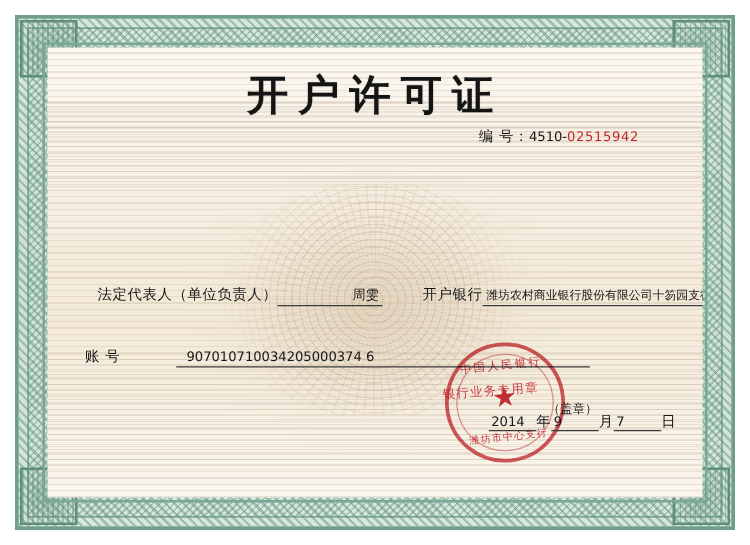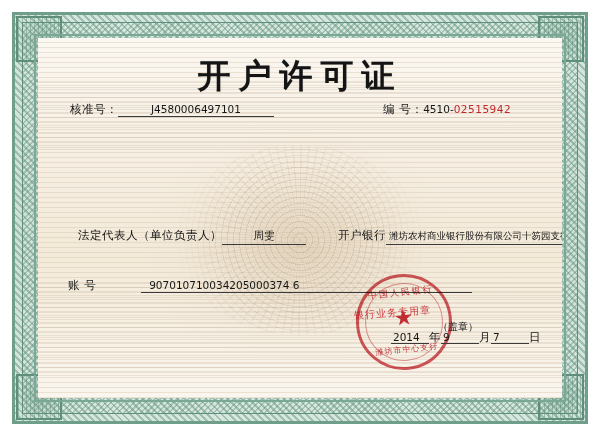--- a/index.html
+++ b/index.html
@@ -175,21 +175,21 @@
 
   .row-number { left: 345px; top: 64px; }
   .num-red { color: #c0272d; letter-spacing: .5px; text-align: right; }
 
   
   .row-body1 { left: 64px; top: 110px; }
   .row-body1 .underline { min-width: 168px; }
   .row-body2 { left: 48px; top: 146px; }
 
   .row-rep { left: 40px; top: 190px; }
-  .row-rep .underline { min-width: 78px; }
+  .row-rep .underline { min-width: 78px; text-align: right; }
   .row-bank { left: 300px; top: 190px; }
   .row-bank .underline { min-width: 170px; font-size: 9.5px; }
 
   .row-acct { left: 30px; top: 240px; }
   .row-acct .underline { min-width: 320px; text-align: left; padding-left: 8px; margin-left: 45px; }
 
   .row-date { left: 341px; top: 292px; margin-left: 12px; }
   .row-date .u-s { display:inline-block; border-bottom:1px solid #3a3a3a; min-width: 34px; padding: 0 2px; }
 
   
@@ -276,23 +276,20 @@
 
   <div class="face">
     <div class="wave-band top"></div>
     <div class="wave-band bottom"></div>
     <div class="rosette"></div>
 
     <div class="content">
 
       <div class="doc-title">开户许可证</div>
 
-      <div class="row row-approval">
-        <span class="lbl">核准号：</span><span class="underline val">J4580006497101</span>
-      </div>
 
       <div class="row row-number">
         <span class="lbl">编 号：</span><span class="val">4510-</span><span class="val num-red">02515942</span>
       </div>
 
 
 
       <div class="row row-rep">
         <span class="lbl">法定代表人（单位负责人）</span><span class="underline val">周雯</span>
       </div>

